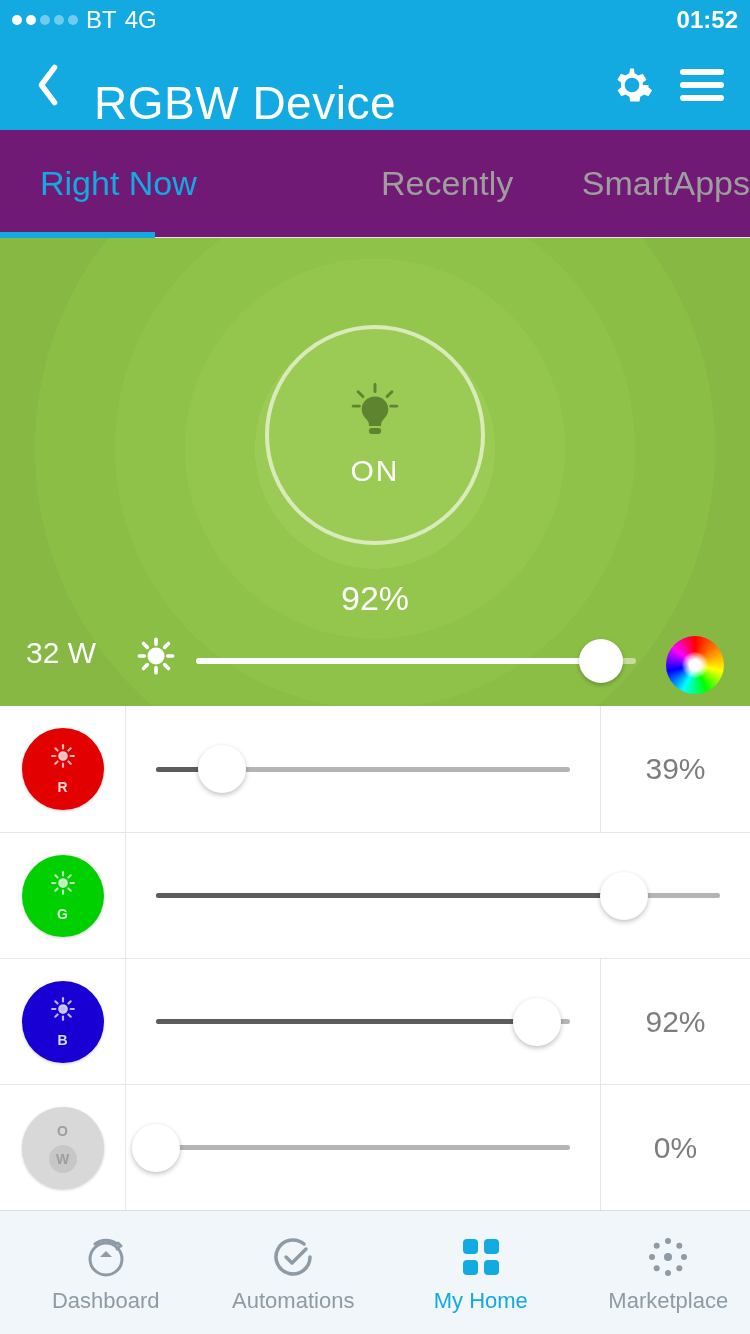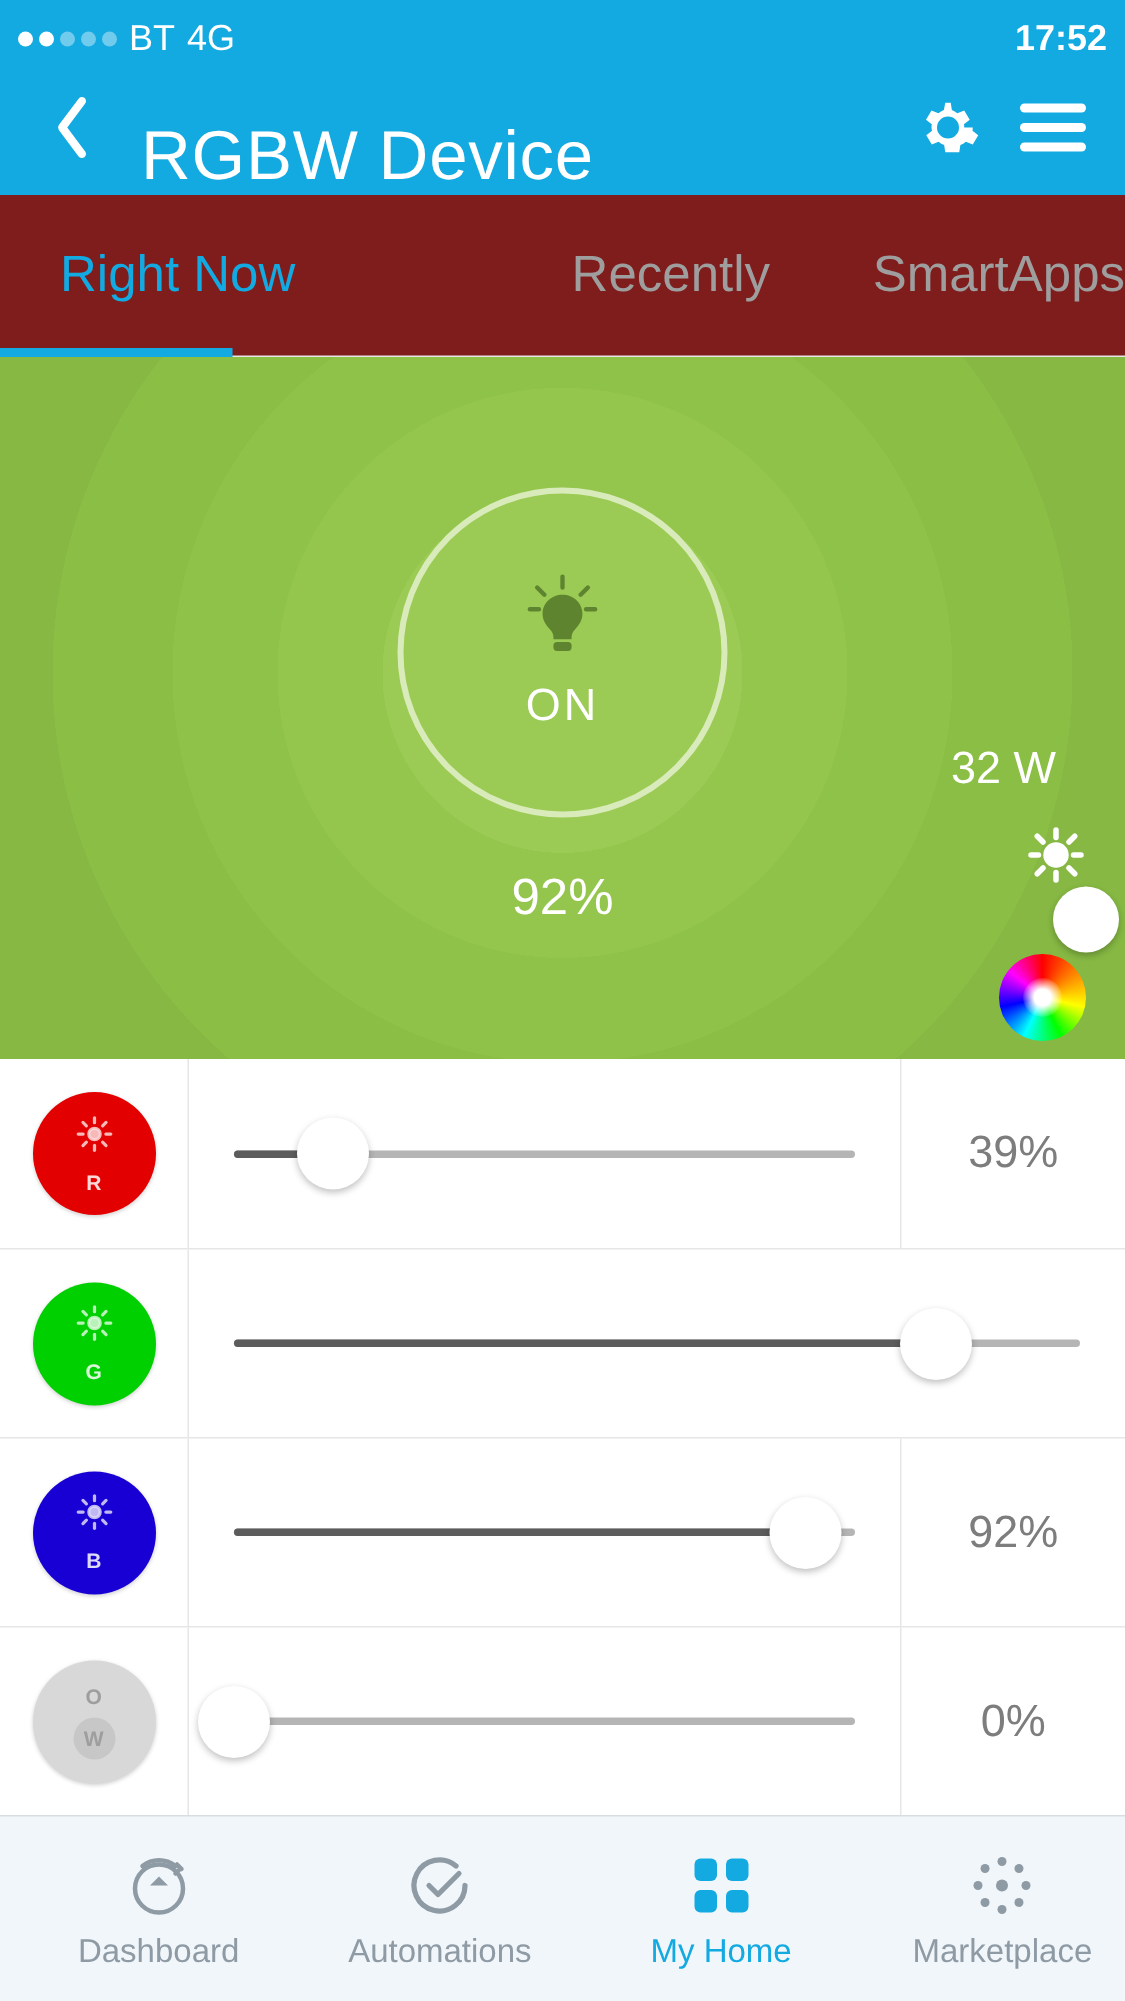--- a/index.html
+++ b/index.html
@@ -1,56 +1,56 @@
 <!DOCTYPE html>
 <html><head>
 <meta charset="utf-8">
 <style>
   * { box-sizing: border-box; margin: 0; padding: 0; }
   html, body { width: 750px; height: 1334px; font-family: -apple-system, "Helvetica Neue", Arial, sans-serif; background:#fff; overflow:hidden; }
   .statusbar {
-    height: 40px; background:#13a9e1; color:#fff; display:flex; align-items:flex-end; justify-content:space-between; padding:0 12px; font-size:24px; font-weight:500;
+    height: 40px; background:#13a9e1; color:#fff; display:flex; align-items:center; justify-content:space-between; padding:0 12px; font-size:24px; font-weight:500;
   }
   .statusbar .left, .statusbar .right { display:flex; align-items:center; gap:8px; }
   .dots { display:flex; gap:4px; }
   .dot { width:10px; height:10px; border-radius:50%; background:rgba(255,255,255,0.4);}
   .dot.on { background:#fff;}
   .battery { display:inline-flex; align-items:center; gap:2px;}
   .battery-shell { width:44px; height:20px; border:2px solid #fff; border-radius:4px; position:relative; display:inline-block; }
   .battery-shell::after { content:""; position:absolute; right:-6px; top:4px; width:4px; height:8px; background:#fff; border-radius:1px;}
   .battery-fill { position:absolute; left:2px; top:2px; bottom:2px; width:82%; background:#fff; border-radius:1px;}
   .header {
     height:90px; background:#13a9e1; color:#fff; display:flex; align-items:center; padding:0 24px; gap:22px;
   }
   .header .title { flex:1; font-size:46px; font-weight:400; letter-spacing:0.5px;margin-top:36px; }
   .icon-btn { width:48px; height:48px; display:flex; align-items:center; justify-content:center; }
   .chevron-left svg, .gear svg, .menu svg, .nav-icon svg { display:block; }
   .tabs {
-    height:108px; display:flex; background:#7f1d1d; border-bottom:1px solid #e6e6e6;
+    height:108px; display:flex; background:#701a75; border-bottom:1px solid #e6e6e6;
   }
   .tab { flex:1; display:flex; align-items:center; justify-content:flex-end; font-size:34px; color:#9e9e9e; position:relative; }
   .tab.active { color:#13a9e1; }
   .tab.active::after { content:""; position:absolute; left:0; right:0; bottom:-1px; height:6px; background:#13a9e1; }
   .tab:first-child { justify-content:flex-start; padding-left:40px;}
   .tab.active:first-child::after { right:44%; }
 
   .device-panel {
     height:468px; position:relative; overflow:hidden;
     background: radial-gradient(circle at 50% 45%, #9bcb54 0 120px, #94c64e 120px 190px, #8fc248 190px 260px, #8bbe45 260px 340px, #86b843 340px 1000px);
   }
   .center-circle {
     position:absolute; left:50%; top:42%; transform:translate(-50%,-50%);
     width:220px; height:220px; border:4px solid #d9ebba; border-radius:50%;
     display:flex; flex-direction:column; align-items:center; justify-content:center; gap:14px;
   }
   .center-circle .bulb { color:#5e8430; display:flex; flex-direction:column; align-items:center; }
   .center-circle .state { color:#fff; font-size:30px; letter-spacing:2px; }
   .panel-bottom { position:absolute; left:0; right:0; bottom:12px; padding:0 26px; }
   .level-label { position:absolute; bottom:76px; left:50%; transform:translateX(-50%); color:#fff; font-size:34px; }
-  .row-bottom { display:flex; align-items:flex-end; gap:20px;flex-direction:column; }
+  .row-bottom { display:flex; align-items:flex-start; gap:20px; }
   .watts { color:#fff; font-size:30px; min-width:90px; }
   .bright-icon { color:#fff; display:flex; align-items:center; }
   .panel-slider { flex:1; height:50px; display:flex; align-items:center; position:relative; }
   .panel-slider .track { height:6px; width:100%; background:#c8dd9e; border-radius:3px; position:relative;}
   .panel-slider .track .fill { position:absolute; left:0; top:0; bottom:0; background:#fff; border-radius:3px; }
   .panel-slider .thumb { position:absolute; top:50%; transform:translate(-50%,-50%); width:44px; height:44px; background:#fff; border-radius:50%; box-shadow:0 2px 4px rgba(0,0,0,0.25);}
   .color-wheel {
     width:58px; height:58px; border-radius:50%;
     background: conic-gradient(red, #ff8000, yellow, #00ff00, cyan, blue, magenta, red);
     position:relative; margin-left:10px;
@@ -89,21 +89,21 @@
     <span class="dots">
       <span class="dot on"></span>
         <span class="dot on"></span>
         <span class="dot"></span>
         <span class="dot"></span>
         <span class="dot"></span>
     </span>
     <span>BT</span>
     <span>4G</span>
   </div>
-  <div style="font-weight:600">17:52</div>
+  <div style="font-weight:600">01:52</div>
 </div>
 
 <div class="header">
   <div class="icon-btn chevron-left">
     <svg width="28" height="44" viewBox="0 0 24 40" fill="none">
         <path d="M18 4 6 20l12 16" stroke="#fff" stroke-width="5" stroke-linecap="round" stroke-linejoin="round"></path>
       </svg>
   </div>
   <div class="title">RGBW Device</div>
   <div class="icon-btn gear">

